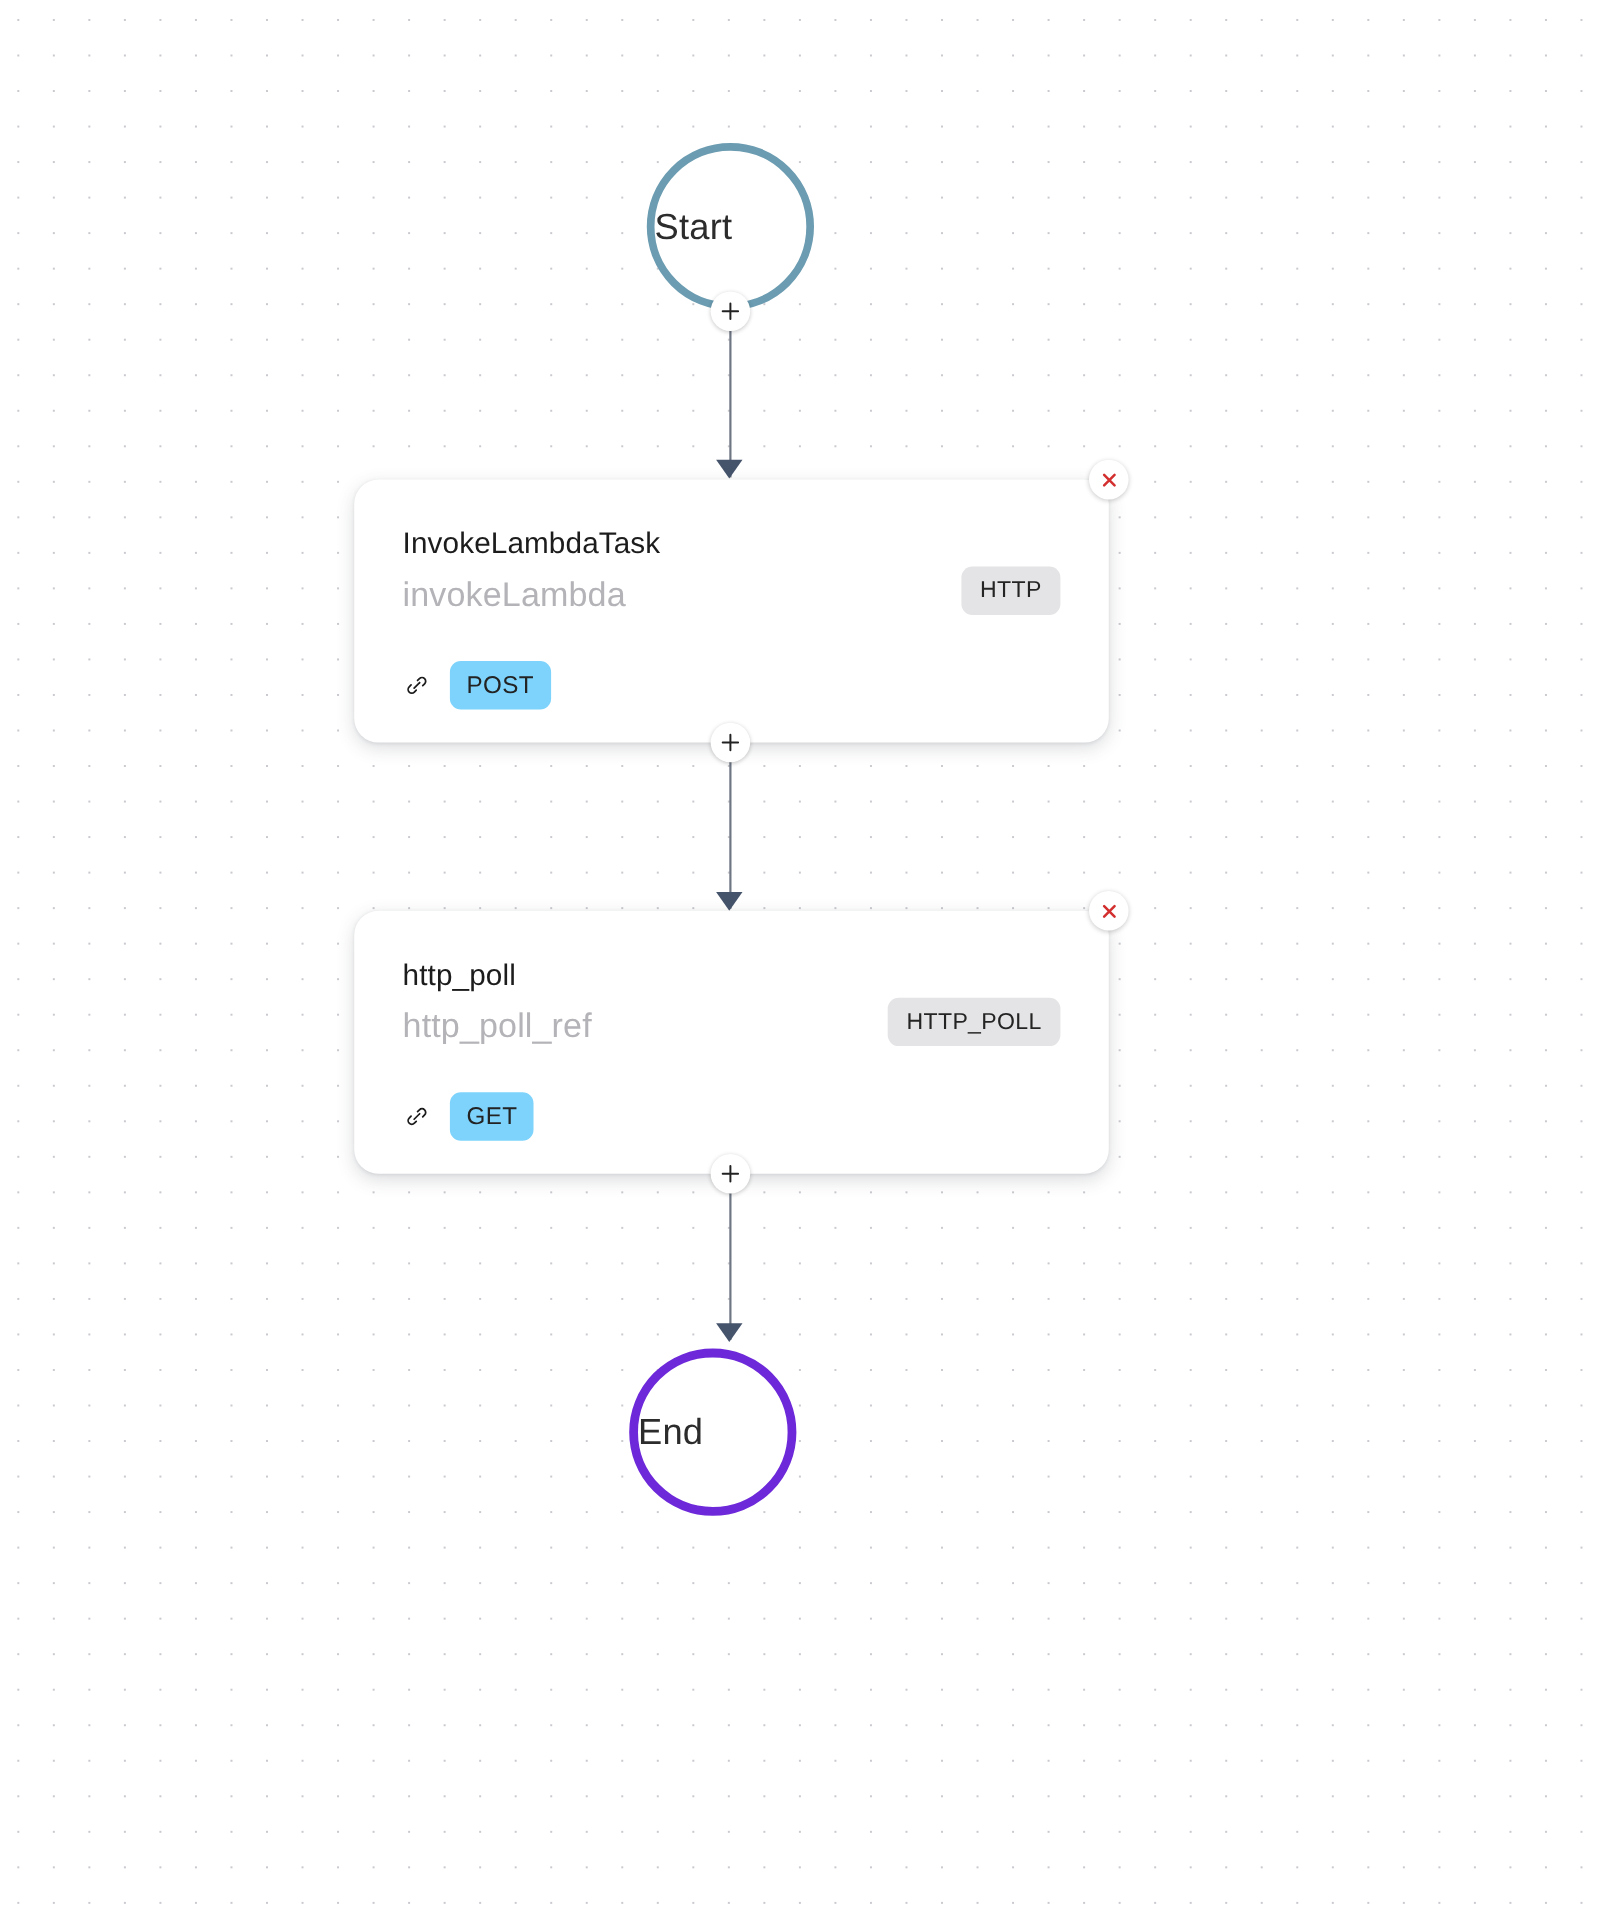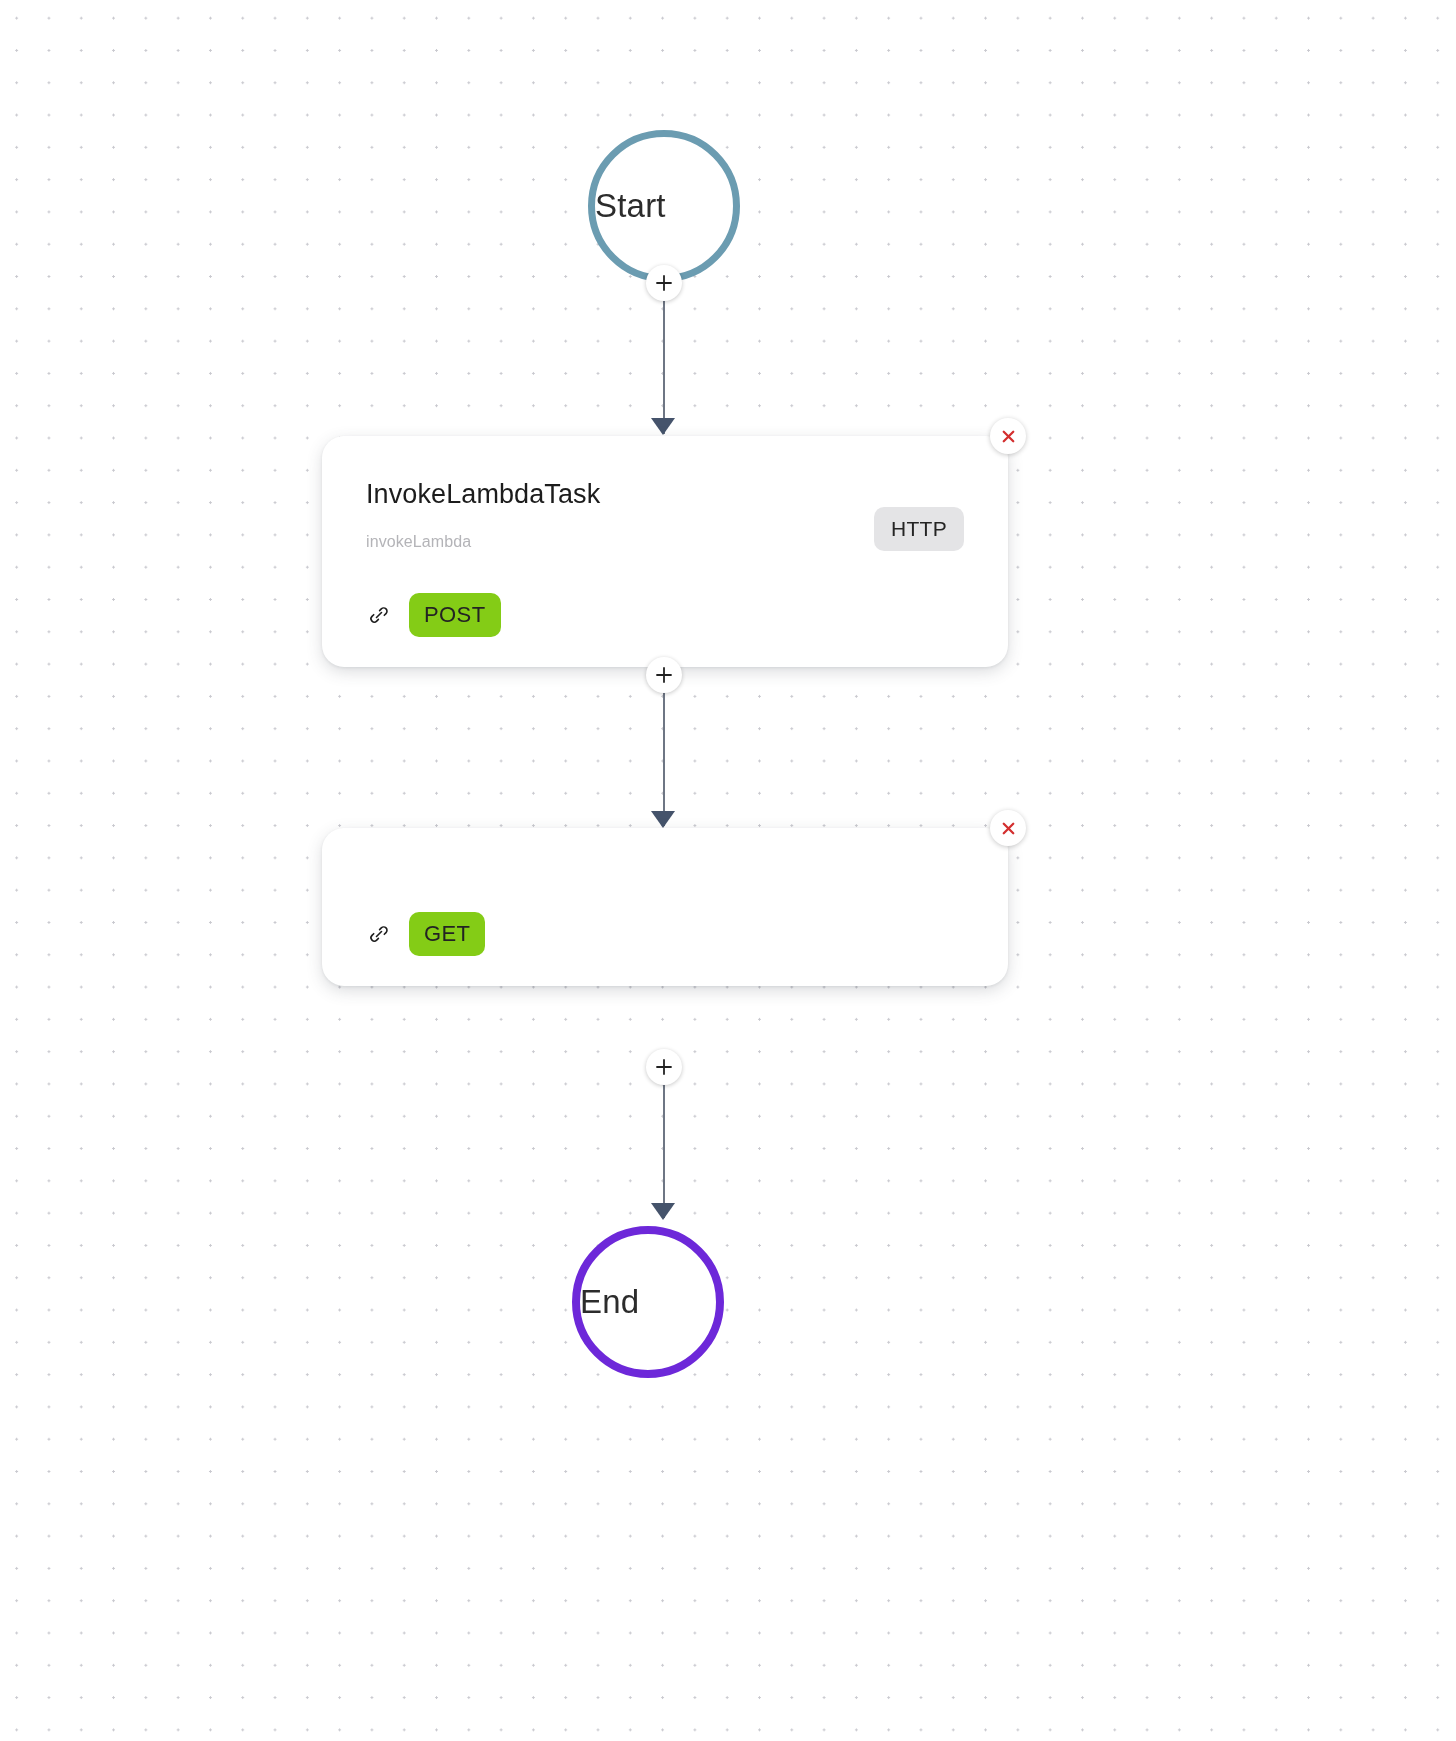--- a/index.html
+++ b/index.html
@@ -99,23 +99,23 @@
     align-items: flex-end;
     justify-content: space-between;
   }
   .card-title {
     font-size: 27px;
     color: #1c1c1c;
     line-height: 1.25;
     letter-spacing: 0.1px;
   }
   .card-subtitle {
-    font-size: 16px;
+    font-size: 31px;
     color: #b4b4b8;
-    margin-top: 21px;
+    margin-top: 11px;
     letter-spacing: 0.1px;
   }
   .type-badge {
     background: #e4e4e6;
     border-radius: 10px;
     padding: 10px 17px;
     font-size: 21px;
     color: #242424;
     white-space: nowrap;
     letter-spacing: 0.3px;
@@ -130,21 +130,21 @@
   }
   .link-icon {
     width: 26px;
     height: 26px;
     flex: 0 0 26px;
     display: flex;
     align-items: center;
     justify-content: center;
   }
   .method-badge {
-    background: #84cc16;
+    background: #7dd3fc;
     border-radius: 10px;
     padding: 9px 15px;
     font-size: 22px;
     color: #232323;
     letter-spacing: 0.4px;
   }
   .url-text {
     font-size: 26px;
     color: #141414;
     white-space: nowrap;
@@ -226,20 +226,27 @@
     </svg>
   </div>
 
   <div class="card" style="top:828px;">
     <div class="delete-badge">
       <svg width="19" height="19" viewBox="0 0 20 20" aria-hidden="true">
         <path d="M5 5 L15 15 M15 5 L5 15" stroke="#d32f2f" stroke-width="2.4" stroke-linecap="round"></path>
       </svg>
     </div>
 
+    <div class="card-head">
+      <div>
+        <div class="card-title">http_poll</div>
+        <div class="card-subtitle">http_poll_ref</div>
+      </div>
+      <div class="type-badge">HTTP_POLL</div>
+    </div>
 
     <div class="card-url-row">
       <span class="link-icon">
         <svg width="24" height="24" viewBox="0 0 24 24" aria-hidden="true">
           <path d="M9.5 14.5 L14.5 9.5" stroke="#1c1c1c" stroke-width="1.6" stroke-linecap="round" fill="none"></path>
           <path d="M12.6 7.6 L14.3 5.9 a3.3 3.3 0 0 1 4.7 4.7 L17.3 12.3" stroke="#1c1c1c" stroke-width="1.6" fill="none" stroke-linecap="round"></path>
           <path d="M11.4 16.4 L9.7 18.1 a3.3 3.3 0 0 1 -4.7 -4.7 L6.7 11.7" stroke="#1c1c1c" stroke-width="1.6" fill="none" stroke-linecap="round"></path>
         </svg>
       </span>
       <span class="method-badge">GET</span>

